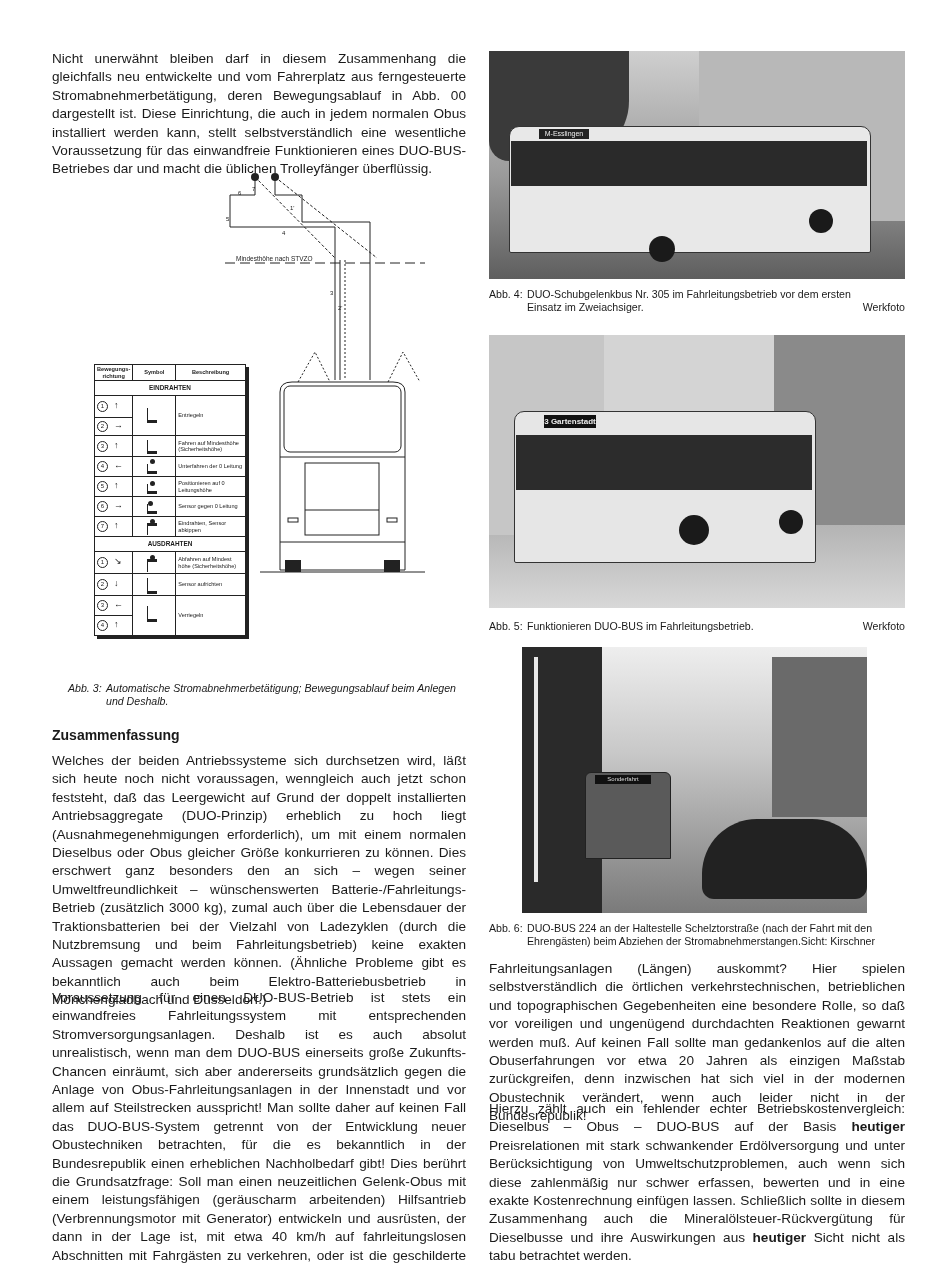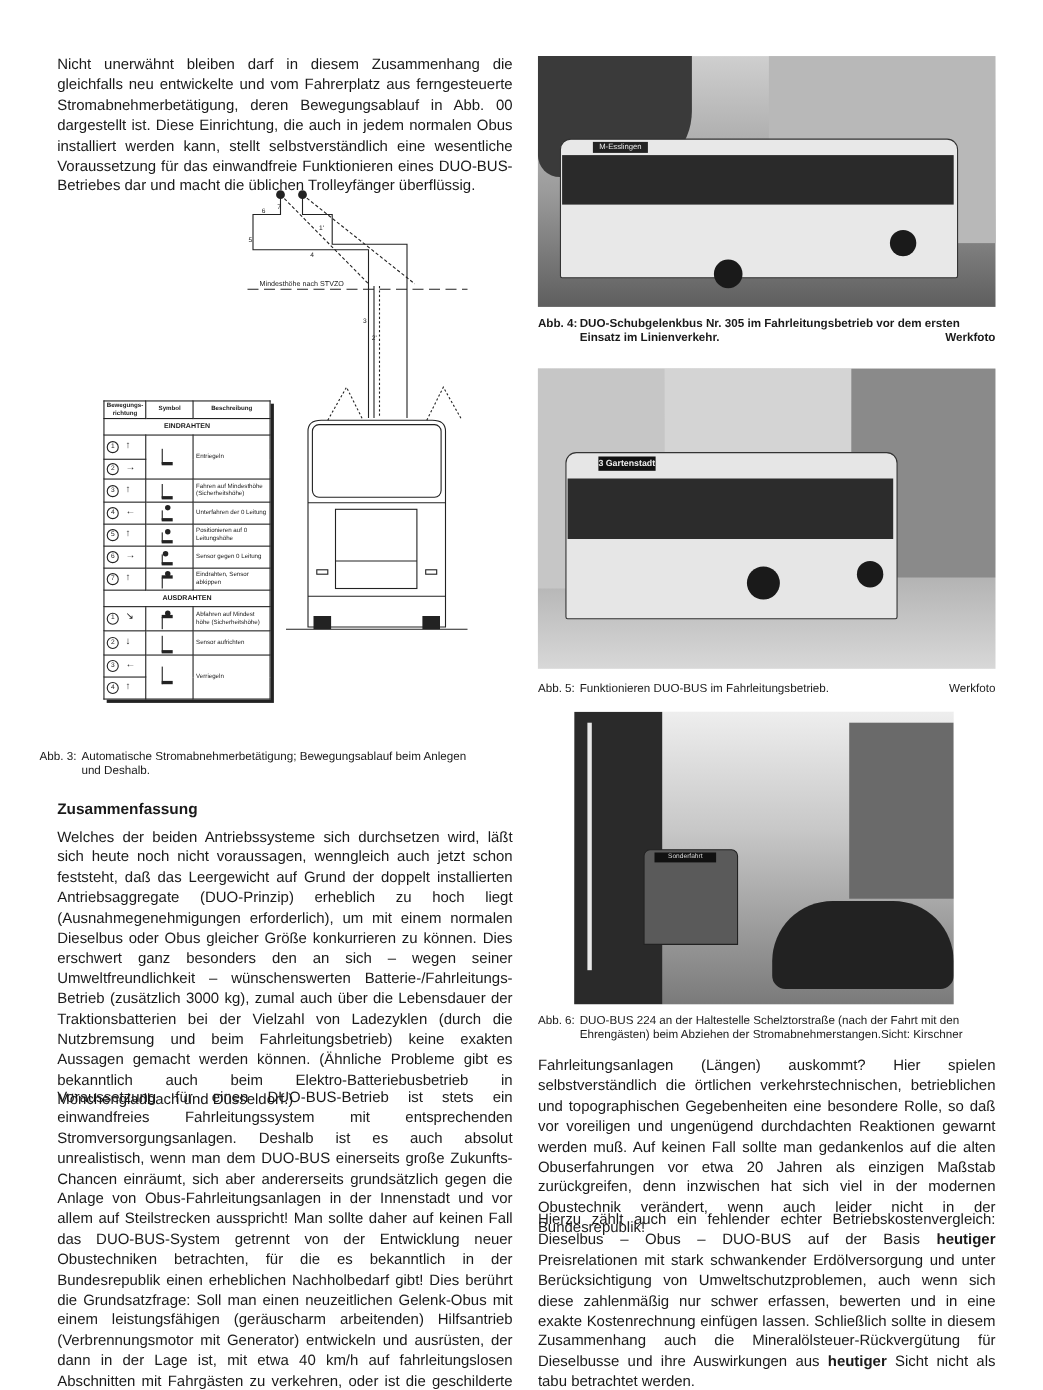--- a/index.html
+++ b/index.html
@@ -166,52 +166,52 @@
           </td>
       <td rowspan="2">Verriegeln</td>
     </tr>
     <tr style="height:20px;">
       <td><span class="circ">4</span><span class="arrow">↑</span></td>
     </tr>
   </tbody>
     </table>
 </div>
 
-<div class="abs caption" style="left:36px; top:682px; width:418px;">
+<div class="abs caption" style="left:68px; top:682px; width:418px;font-style:italic;">
   <span class="lbl">Abb. 3:</span><span>Automatische Stromabnehmerbetätigung; Bewegungsablauf beim Anlegen</span><br>
   <span class="indent">und Deshalb.</span>
 </div>
 
 <h2 class="abs" style="left:52px; top:727px;">Zusammenfassung</h2>
 
 <p class="abs body-text" style="left:52px; top:752px; width:414px;">Welches der beiden Antriebssysteme sich durchsetzen wird, läßt sich heute noch nicht voraussagen, wenngleich auch jetzt schon feststeht, daß das Leergewicht auf Grund der doppelt installierten Antriebsaggregate (DUO-Prinzip) erheblich zu hoch liegt (Ausnahmegenehmigungen erforderlich), um mit einem normalen Dieselbus oder Obus gleicher Größe konkurrieren zu können. Dies erschwert ganz besonders den an sich – wegen seiner Umweltfreundlichkeit – wünschenswerten Batterie-/Fahrleitungs-Betrieb (zusätzlich 3000 kg), zumal auch über die Lebensdauer der Traktionsbatterien bei der Vielzahl von Ladezyklen (durch die Nutzbremsung und beim Fahrleitungsbetrieb) keine exakten Aussagen gemacht werden können. (Ähnliche Probleme gibt es bekanntlich auch beim Elektro-Batteriebusbetrieb in Mönchengladbach und Düsseldorf.)</p>
 
 <p class="abs body-text" style="left:52px; top:989px; width:414px;">Voraussetzung für einen DUO-BUS-Betrieb ist stets ein einwandfreies Fahrleitungssystem mit entsprechenden Stromversorgungsanlagen. Deshalb ist es auch absolut unrealistisch, wenn man dem DUO-BUS einerseits große Zukunfts-Chancen einräumt, sich aber andererseits grundsätzlich gegen die Anlage von Obus-Fahrleitungsanlagen in der Innenstadt und vor allem auf Steilstrecken ausspricht! Man sollte daher auf keinen Fall das DUO-BUS-System getrennt von der Entwicklung neuer Obustechniken betrachten, für die es bekanntlich in der Bundesrepublik einen erheblichen Nachholbedarf gibt! Dies berührt die Grundsatzfrage: Soll man einen neuzeitlichen Gelenk-Obus mit einem leistungsfähigen (geräuscharm arbeitenden) Hilfsantrieb (Verbrennungsmotor mit Generator) entwickeln und ausrüsten, der dann in der Lage ist, mit etwa 40 km/h auf fahrleitungslosen Abschnitten mit Fahrgästen zu verkehren, oder ist die geschilderte DUO-BUS-Entwicklung vorteilhafter, die einen wesentlich höheren technischen Aufwand erfordert, dafür aber mit geringeren</p>
 
 <div class="abs photo" style="left:489px; top:51px; width:416px; height:228px; background:linear-gradient(180deg,#cfcfcf 0%,#9a9a9a 55%,#5e5e5e 100%);">
   <div class="abs" style="left:0; top:0; width:140px; height:110px; background:#3a3a3a; border-radius:0 0 60px 20px;"></div>
   <div class="abs" style="left:210px; top:0; width:206px; height:170px; background:#b8b8b8;"></div>
   <div class="abs" style="left:20px; top:75px; width:360px; height:125px; background:#e8e8e8; border-radius:10px 10px 2px 2px; border:1px solid #333;"></div>
   <div class="abs" style="left:22px; top:90px; width:356px; height:45px; background:#2a2a2a;"></div>
   <div class="abs" style="left:50px; top:78px; width:50px; height:10px; background:#222; color:#eee; font-size:7px; line-height:10px; text-align:center;">M-Esslingen</div>
   <div class="abs" style="left:160px; top:185px; width:26px; height:26px; border-radius:50%; background:#1a1a1a;"></div>
   <div class="abs" style="left:320px; top:158px; width:24px; height:24px; border-radius:50%; background:#1a1a1a;"></div>
 </div>
-<div class="abs caption" style="left:489px; top:288px; width:416px;font-weight:bold;">
+<div class="abs caption" style="left:489px; top:288px; width:416px;">
   <span class="lbl">Abb. 4:</span><span>DUO-Schubgelenkbus Nr. 305 im Fahrleitungsbetrieb vor dem ersten</span><br>
-  <span class="indent">Einsatz im Linienverkehr.</span><span class="credit">Werkfoto</span>
+  <span class="indent">Einsatz im Zweiachsiger.</span><span class="credit">Werkfoto</span>
 </div>
 
 <div class="abs photo" style="left:489px; top:335px; width:416px; height:273px; background:linear-gradient(180deg,#bcbcbc 0%,#a8a8a8 60%,#d8d8d8 100%);">
   <div class="abs" style="left:0; top:0; width:115px; height:200px; background:#c6c6c6;"></div>
   <div class="abs" style="left:115px; top:0; width:170px; height:170px; background:#d4d4d4;"></div>
   <div class="abs" style="left:285px; top:0; width:131px; height:190px; background:#8a8a8a;"></div>
   <div class="abs" style="left:25px; top:76px; width:300px; height:150px; background:#e6e6e6; border-radius:10px 10px 2px 2px; border:1px solid #333;"></div>
   <div class="abs" style="left:27px; top:100px; width:296px; height:55px; background:#2c2c2c;"></div>
-  <div class="abs" style="left:55px; top:80px; width:52px; height:13px; background:#111; color:#eee; font-size:8px; font-weight:bold; line-height:13px; text-align:left;">3 Gartenstadt</div>
+  <div class="abs" style="left:55px; top:80px; width:52px; height:13px; background:#111; color:#eee; font-size:8px; font-weight:bold; line-height:13px; text-align:center;">3 Gartenstadt</div>
   <div class="abs" style="left:190px; top:180px; width:30px; height:30px; border-radius:50%; background:#1a1a1a;"></div>
   <div class="abs" style="left:290px; top:175px; width:24px; height:24px; border-radius:50%; background:#1a1a1a;"></div>
 </div>
 <div class="abs caption" style="left:489px; top:620px; width:416px;">
   <span class="lbl">Abb. 5:</span><span>Funktionieren DUO-BUS im Fahrleitungsbetrieb.</span><span class="credit">Werkfoto</span>
 </div>
 
 <div class="abs photo" style="left:522px; top:647px; width:345px; height:266px; background:linear-gradient(180deg,#eeeeee 0%,#c8c8c8 40%,#7a7a7a 100%);">
   <div class="abs" style="left:0; top:0; width:80px; height:266px; background:#2a2a2a;"></div>
   <div class="abs" style="left:250px; top:10px; width:95px; height:160px; background:#6a6a6a;"></div>

